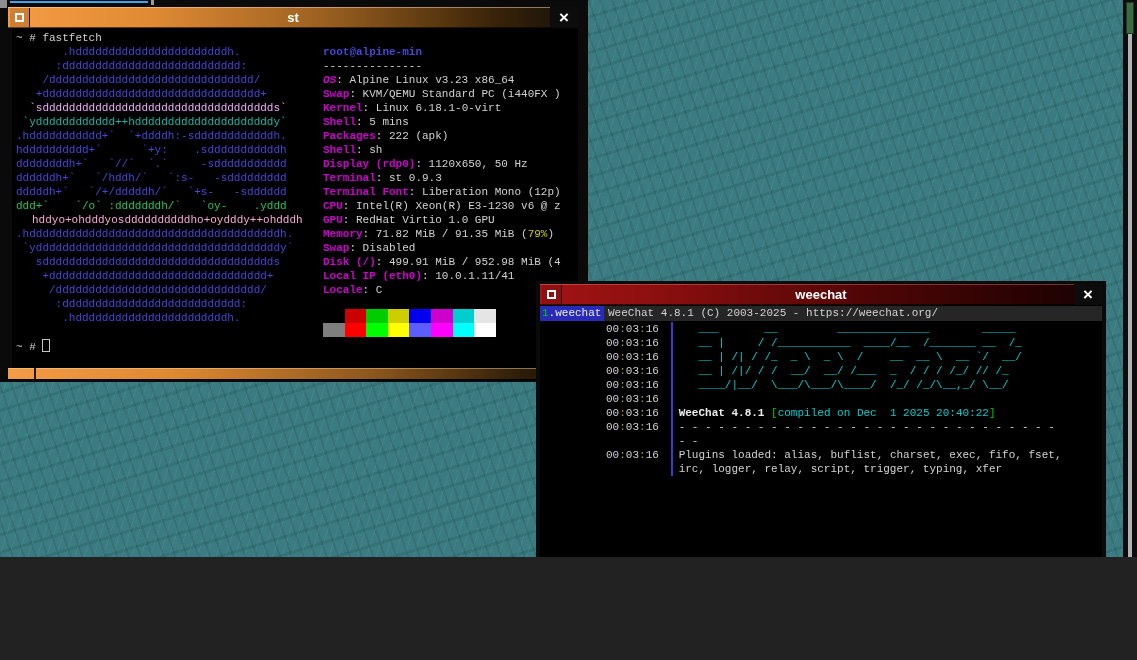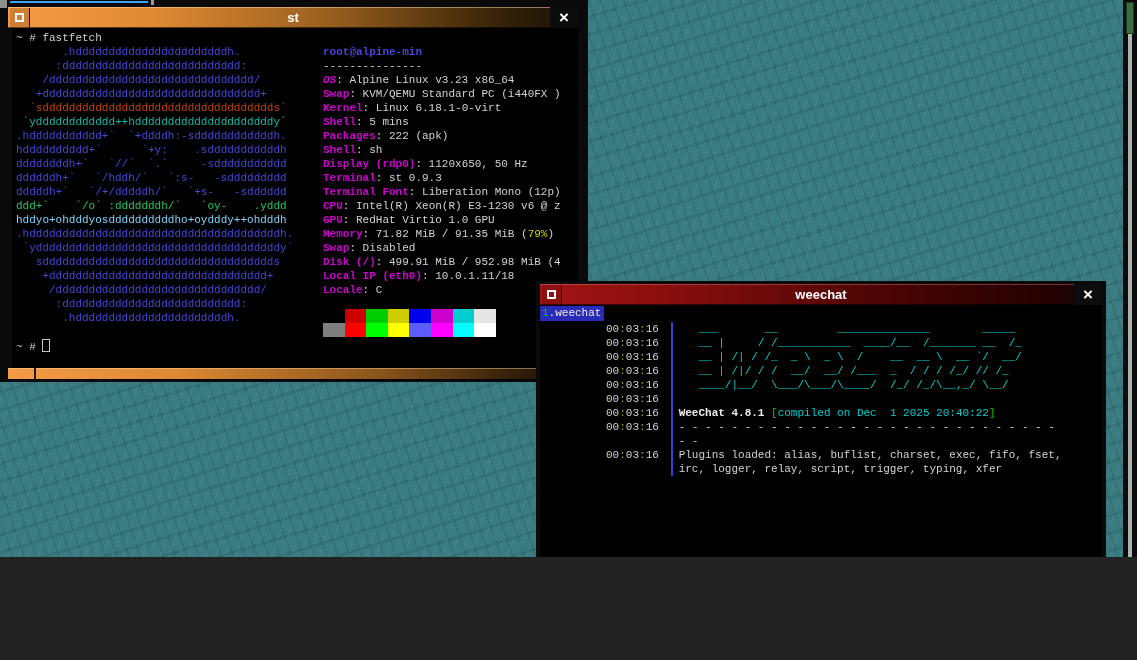--- a/index.html
+++ b/index.html
@@ -120,29 +120,29 @@
       <div class="tb-close">
         <span>×</span>
       </div>
     </div>
     <div class="term st-term">
       <pre id="st-cmd" class="mono"><span>~ # fastfetch</span></pre>
       <pre id="st-logo" class="mono"><span style="color: rgb(70, 70, 216);">       .hdddddddddddddddddddddddh.</span>
 <span style="color: rgb(70, 70, 216);">      :ddddddddddddddddddddddddddd:</span>
 <span style="color: rgb(70, 70, 216);">    /ddddddddddddddddddddddddddddddd/</span>
 <span style="color: rgb(70, 70, 216);">   +ddddddddddddddddddddddddddddddddd+</span>
-<span style="color: #c2410c;">  `sddddddddddddddddddddddddddddddddddds`</span>
+<span style="color: #f0abfc;">  `sddddddddddddddddddddddddddddddddddds`</span>
 <span style="color: #14b8a6;"> `ydddddddddddd++hdddddddddddddddddddddy`</span>
 <span style="color: rgb(70, 70, 216);">.hddddddddddd+`  `+ddddh:-sddddddddddddh.</span>
 <span style="color: rgb(70, 70, 216);">hdddddddddd+`      `+y:    .sdddddddddddh</span>
 <span style="color: rgb(70, 70, 216);">ddddddddh+`   `//`  `.`     -sddddddddddd</span>
 <span style="color: rgb(70, 70, 216);">ddddddh+`   `/hddh/`   `:s-   -sddddddddd</span>
 <span style="color: rgb(70, 70, 216);">dddddh+`   `/+/dddddh/`   `+s-   -sdddddd</span>
 <span style="color: #22c55e; text-align: center;">ddd+`    `/o` :dddddddh/`   `oy-    .yddd</span>
-<span style="color: #7dd3fc;">hddyo+ohdddyosddddddddddho+oydddy++ohdddh</span>
+<span style="color: #f9a8d4; margin-left: 16px;">hddyo+ohdddyosddddddddddho+oydddy++ohdddh</span>
 <span style="color: rgb(70, 70, 216);">.hddddddddddddddddddddddddddddddddddddddh.</span>
 <span style="color: rgb(70, 70, 216);"> `ydddddddddddddddddddddddddddddddddddddy`</span>
 <span style="color: rgb(70, 70, 216);">   sddddddddddddddddddddddddddddddddddds</span>
 <span style="color: rgb(70, 70, 216);">    +ddddddddddddddddddddddddddddddddd+</span>
 <span style="color: rgb(70, 70, 216);">     /ddddddddddddddddddddddddddddddd/</span>
 <span style="color: rgb(70, 70, 216);">      :ddddddddddddddddddddddddddd:</span>
 <span style="color: rgb(70, 70, 216);">       .hdddddddddddddddddddddddh.</span></pre>
       <pre id="st-info" class="mono"><span style="color: rgb(70, 70, 216); font-weight: bold;">root@alpine-min</span>
 <span>---------------</span>
 <span style="color: rgb(205, 0, 205); font-weight: bold; font-style: italic;">OS</span><span>: Alpine Linux v3.23 x86_64</span>
@@ -152,21 +152,21 @@
 <span style="color: rgb(205, 0, 205); font-weight: bold;">Packages</span><span>: 222 (apk)</span>
 <span style="color: rgb(205, 0, 205); font-weight: bold; margin-top: 28px;">Shell</span><span>: sh</span>
 <span style="color: rgb(205, 0, 205); font-weight: bold;">Display (rdp0)</span><span>: 1120x650, 50 Hz</span>
 <span style="color: rgb(205, 0, 205); font-weight: bold;">Terminal</span><span>: st 0.9.3</span>
 <span style="color: rgb(205, 0, 205); font-weight: bold;">Terminal Font</span><span>: Liberation Mono (12p)</span>
 <span style="color: rgb(205, 0, 205); font-weight: bold;">CPU</span><span>: Intel(R) Xeon(R) E3-1230 v6 @ z</span>
 <span style="color: rgb(205, 0, 205); font-weight: bold;">GPU</span><span>: RedHat Virtio 1.0 GPU</span>
 <span style="color: rgb(205, 0, 205); font-weight: bold;">Memory</span><span>: 71.82 MiB / 91.35 MiB (</span><span style="color: rgb(205, 205, 0);">79%</span><span>)</span>
 <span style="color: rgb(205, 0, 205); font-weight: bold;">Swap</span><span>: Disabled</span>
 <span style="color: rgb(205, 0, 205); font-weight: bold;">Disk (/)</span><span>: 499.91 MiB / 952.98 MiB (4</span>
-<span style="color: rgb(205, 0, 205); font-weight: bold;">Local IP (eth0)</span><span>: 10.0.1.11/18</span>
+<span style="color: rgb(205, 0, 205); font-weight: bold;">Local IP (eth0)</span><span>: 10.0.1.11/41</span>
 <span style="color: rgb(205, 0, 205); font-weight: bold;">Locale</span><span>: C</span></pre>
       <div id="st-palette">
           <div class="prow"><span class="block" style="background: rgb(0, 0, 0);"></span><span class="block" style="background: rgb(205, 0, 0);"></span><span class="block" style="background: rgb(0, 205, 0);"></span><span class="block" style="background: rgb(205, 205, 0);"></span><span class="block" style="background: rgb(0, 0, 238);"></span><span class="block" style="background: rgb(205, 0, 205);"></span><span class="block" style="background: rgb(0, 205, 205);"></span><span class="block" style="background: rgb(229, 229, 229);"></span></div>
           <div class="prow"><span class="block" style="background: rgb(127, 127, 127);"></span><span class="block" style="background: rgb(255, 0, 0);"></span><span class="block" style="background: rgb(0, 255, 0);"></span><span class="block" style="background: rgb(255, 255, 0);"></span><span class="block" style="background: rgb(92, 92, 255);"></span><span class="block" style="background: rgb(255, 0, 255);"></span><span class="block" style="background: rgb(0, 255, 255);"></span><span class="block" style="background: rgb(255, 255, 255);"></span></div>
         </div>
       <pre id="st-prompt" class="mono"><span>~ # </span><span class="hollow-cursor"></span></pre>
     </div>
     <div class="bb st-bb">
       <div class="notch" style="left:26px"></div>
       <div class="notch" style="left:534px"></div>
@@ -179,20 +179,23 @@
         <span class="sq"></span>
       </div>
       <div class="tb-title">weechat</div>
       <div class="tb-close">
         <span>×</span>
       </div>
     </div>
     <div class="term wc-term">
       <div class="wc-buflist-row">
         <pre class="mono"><span class="wc-buf-num">1</span><span class="wc-buf-name">.weechat</span></pre>
+      </div>
+      <div class="wc-title-bar">
+        <pre class="mono">WeeChat 4.8.1 (C) 2003-2025 - https://weechat.org/</pre>
       </div>
       <pre id="wc-rows" class="mono"><span>00</span><span style="color: rgb(160, 160, 0);">:</span><span>03</span><span style="color: rgb(160, 160, 0);">:</span><span>16</span><span>   </span><span style="color: rgb(0, 205, 205);">   ___       __         ______________        _____ </span>
 <span>00</span><span style="color: rgb(160, 160, 0);">:</span><span>03</span><span style="color: rgb(160, 160, 0);">:</span><span>16</span><span>   </span><span style="color: rgb(0, 205, 205);">   __ |     / /___________  ____/__  /_______ __  /_</span>
 <span>00</span><span style="color: rgb(160, 160, 0);">:</span><span>03</span><span style="color: rgb(160, 160, 0);">:</span><span>16</span><span>   </span><span style="color: rgb(0, 205, 205);">   __ | /| / /_  _ \  _ \  /    __  __ \  __ `/  __/</span>
 <span>00</span><span style="color: rgb(160, 160, 0);">:</span><span>03</span><span style="color: rgb(160, 160, 0);">:</span><span>16</span><span>   </span><span style="color: rgb(0, 205, 205);">   __ | /|/ / /  __/  __/ /___  _  / / / /_/ // /_  </span>
 <span>00</span><span style="color: rgb(160, 160, 0);">:</span><span>03</span><span style="color: rgb(160, 160, 0);">:</span><span>16</span><span>   </span><span style="color: rgb(0, 205, 205);">   ____/|__/  \___/\___/\____/  /_/ /_/\__,_/ \__/  </span>
 <span>00</span><span style="color: rgb(160, 160, 0);">:</span><span>03</span><span style="color: rgb(160, 160, 0);">:</span><span>16</span><span>   </span><span></span>
 <span>00</span><span style="color: rgb(160, 160, 0);">:</span><span>03</span><span style="color: rgb(160, 160, 0);">:</span><span>16</span><span>   </span><span style="color: rgb(236, 236, 236); font-weight: bold;">WeeChat 4.8.1 </span><span style="color: rgb(0, 205, 0);">[</span><span style="color: rgb(0, 205, 205);">compiled on Dec  1 2025 20:40:22</span><span style="color: rgb(0, 205, 0);">]</span>
 <span>00</span><span style="color: rgb(160, 160, 0);">:</span><span>03</span><span style="color: rgb(160, 160, 0);">:</span><span>16</span><span>   </span><span>- - - - - - - - - - - - - - - - - - - - - - - - - - - - -</span>
 <span>        </span><span>   </span><span>- -</span>

